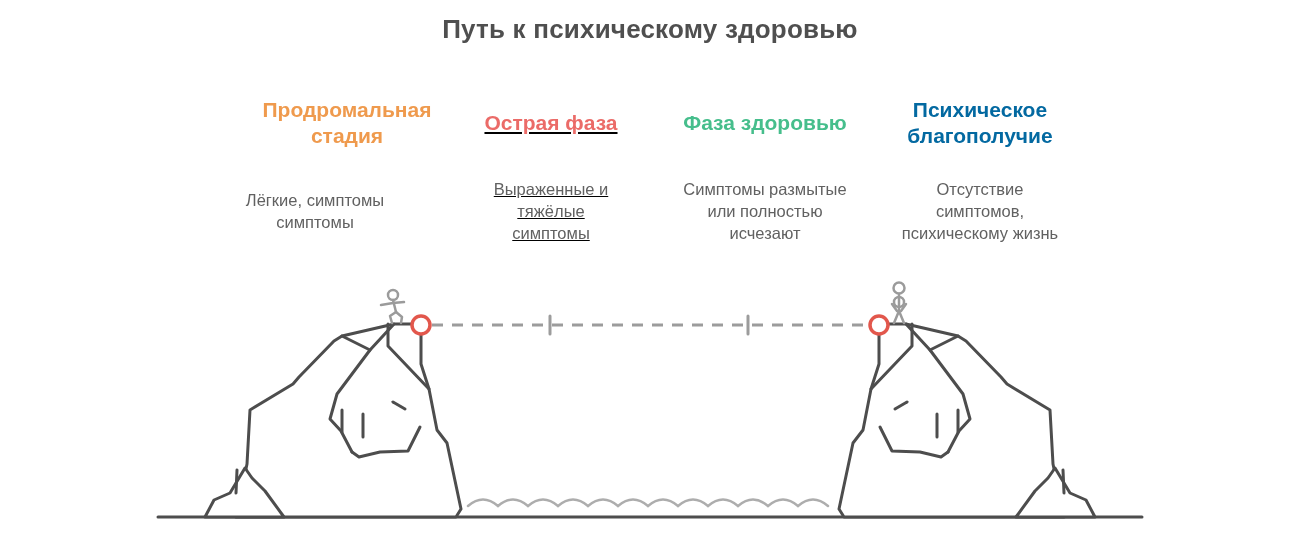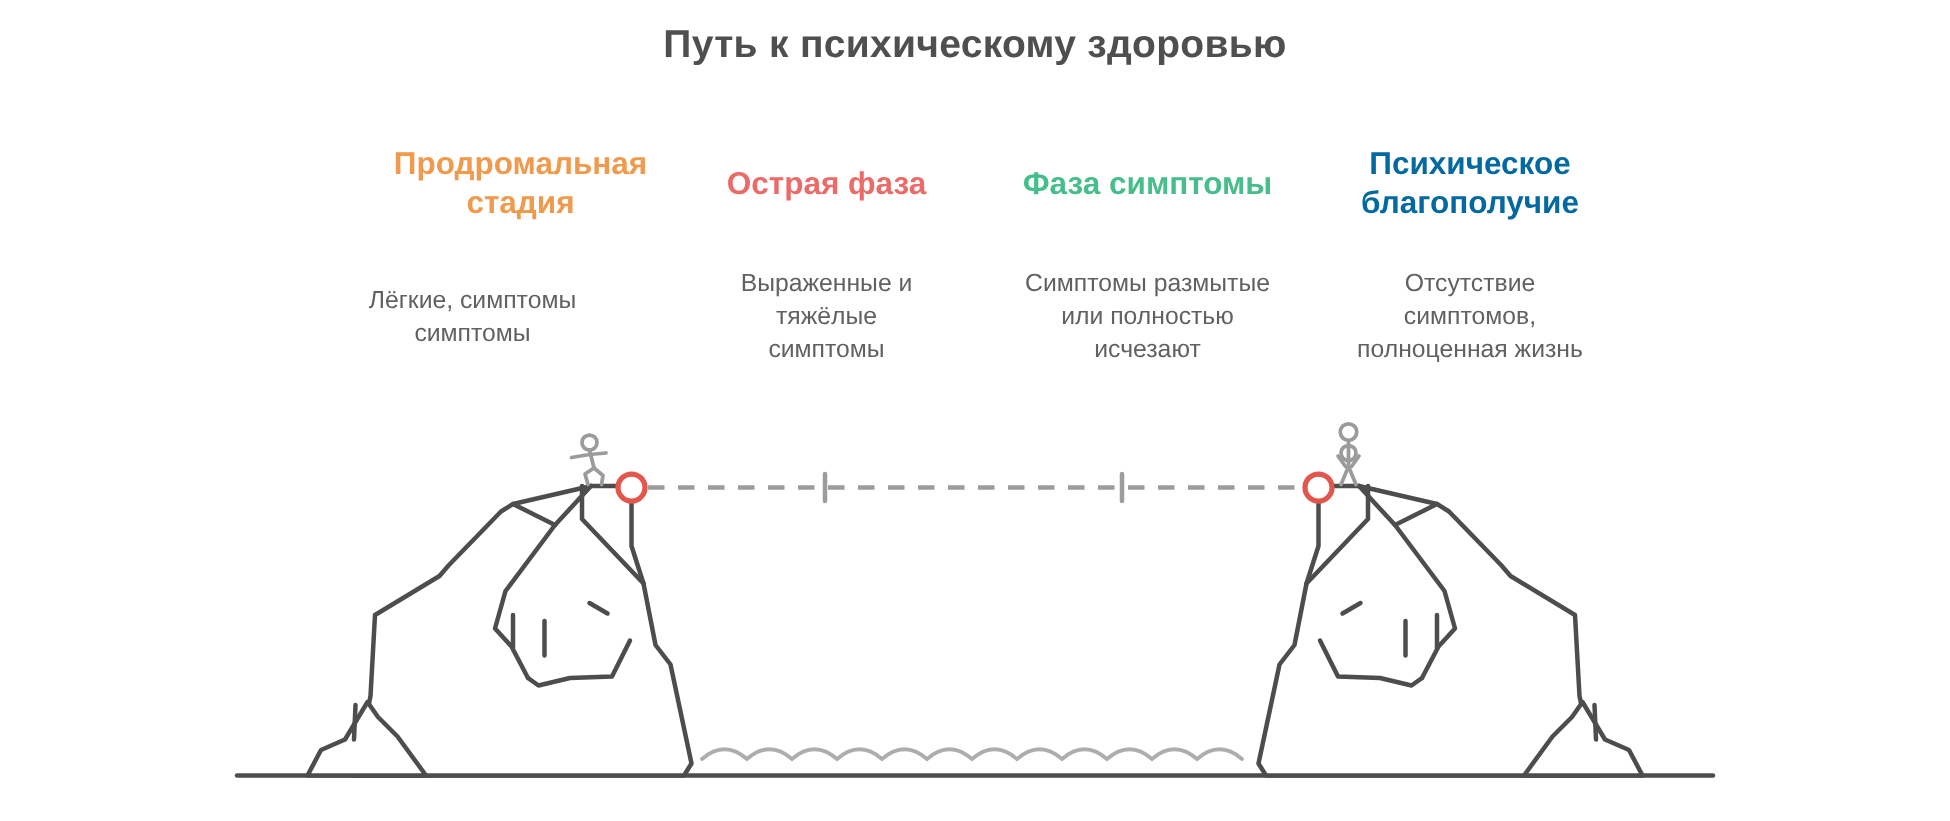--- a/index.html
+++ b/index.html
@@ -24,21 +24,21 @@
     color: #4f4f4f;
     letter-spacing: 0.2px;
   }
   .stage-col {
     position: absolute;
     top: 95px;
     width: 240px;
     text-align: center;
   }
   .stage-col.c1 { left: 227px; }
-  .stage-col.c2 { left: 431px; }
+  .stage-col.c2 { left: 431px; text-decoration: underline; }
   .stage-col.c3 { left: 645px; }
   .stage-col.c4 { left: 860px; }
   .stage-name {
     height: 56px;
     display: flex;
     align-items: center;
     justify-content: center;
     font-size: 21px;
     font-weight: 600;
     line-height: 1.26;
@@ -84,32 +84,32 @@
   </div>
 
   <div class="stage-col c2">
     <div class="stage-name" style="color: rgb(235, 107, 104);">Острая фаза</div>
     <div class="stage-desc">Выраженные и
 тяжёлые
 симптомы</div>
   </div>
 
   <div class="stage-col c3">
-    <div class="stage-name" style="color: rgb(70, 190, 140);">Фаза симптомы</div>
+    <div class="stage-name" style="color: rgb(70, 190, 140);">Фаза здоровью</div>
     <div class="stage-desc">Симптомы размытые
 или полностью
 исчезают</div>
   </div>
 
   <div class="stage-col c4">
     <div class="stage-name" style="color: #0369a1;">Психическое
 благополучие</div>
     <div class="stage-desc">Отсутствие
 симптомов,
-полноценная жизнь</div>
+психическому жизнь</div>
   </div>
 
   <svg class="scene" width="1300" height="547" viewBox="0 0 1300 547" aria-hidden="true">
     <defs>
       <g id="cliff-shape">
 
         <path class="cliff-fill" d="M236,517 L247,464 L250,410 L293,384 L299,377 L334,341 L342,336 L394,324 L417,324 L421,328 L421,364 L429,389 L437,430 L447,443 L461,509 L456,517 Z"></path>
 
         <path class="cliff-line" d="M394,324 L370,350 L337,394 L330,419 L341,431 L352,452"></path>
         <path class="cliff-line" d="M342,336 L370,350"></path>

